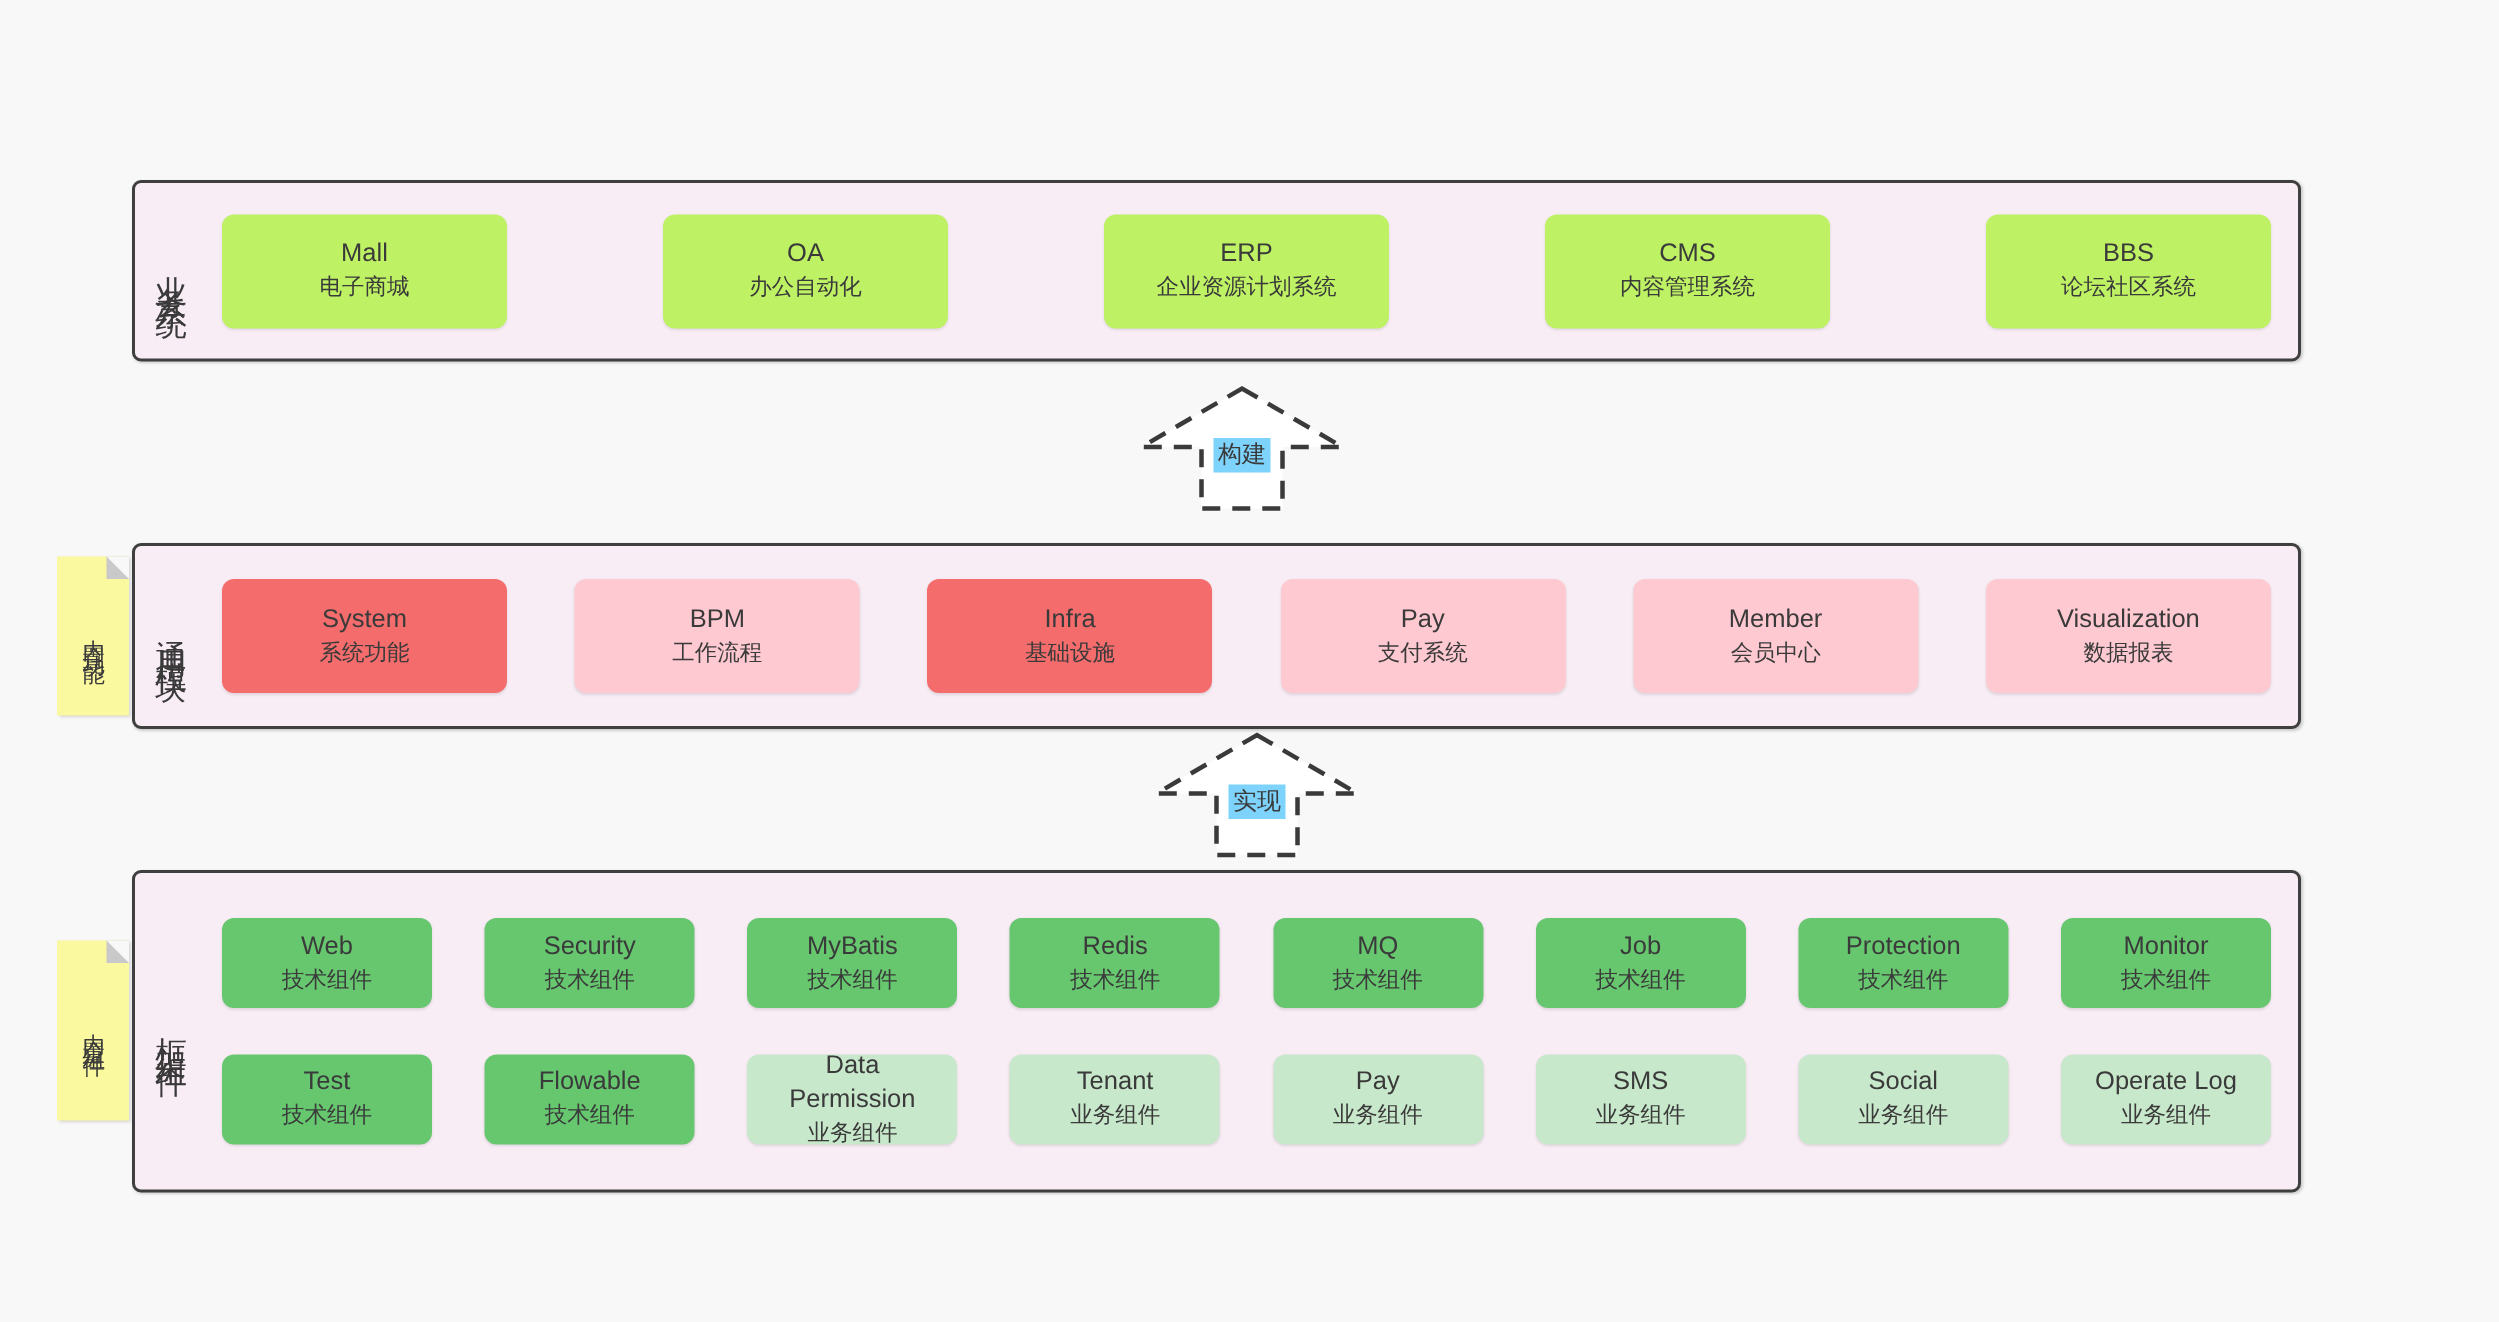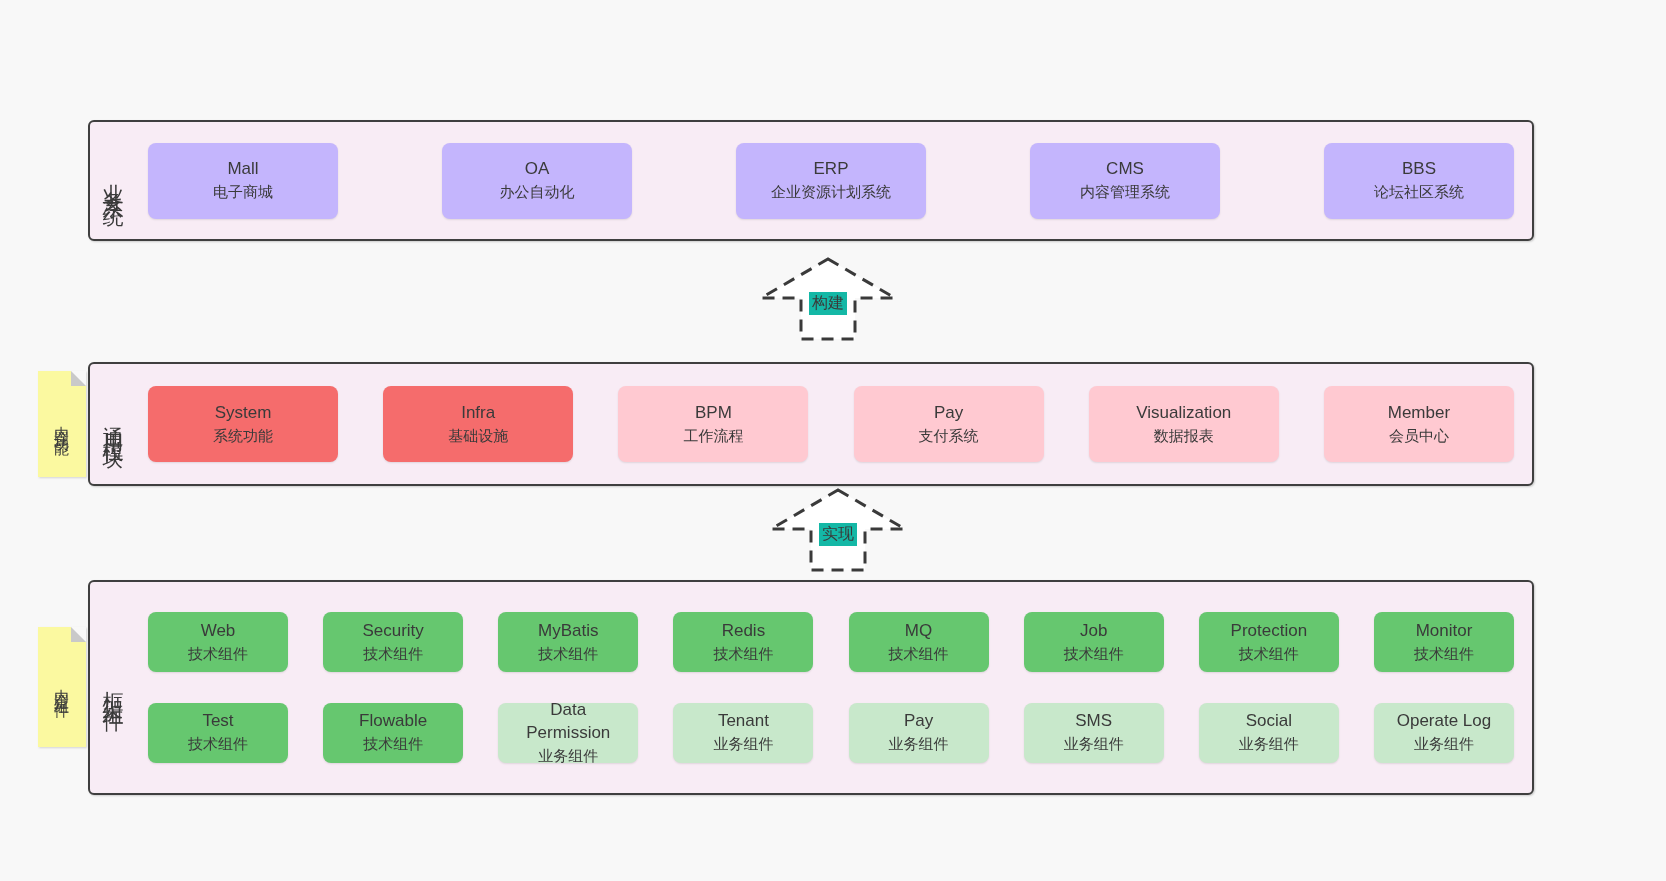--- a/index.html
+++ b/index.html
@@ -35,21 +35,21 @@
   .box {
     display:flex; flex-direction:column; align-items:center; justify-content:center;
     border-radius:8px; color:#3a3a3a; text-align:center;
     box-shadow:0 1px 2px rgba(0,0,0,0.10);
   }
   .box-lg { width:190px; height:76px; }
   .box-sm { width:140px; height:60px; }
   .box .t1 { font-size:17px; line-height:1.35; white-space:pre-line; }
   .box .t2 { font-size:15px; line-height:1.45; }
 
-  .blue       { background:#c4b5fd; }
+  .blue       { background:#bef264; }
   .red        { background:#f56c6c; }
   .pink       { background:#ffc9d1; }
   .green      { background:#66c76f; }
   .lightgreen { background:#c8e8cb; }
 
   .note {
     position:absolute; left:38px; width:48px;
     background:#fbf9a0; box-shadow:1px 1px 2px rgba(0,0,0,0.15);
     display:flex; align-items:center; justify-content:center;
   }
@@ -64,21 +64,21 @@
     border-style:solid; border-width:0 15px 15px 0;
     border-color:#f8f8f8 #f8f8f8 #c9c9c9 transparent;
   }
 
   .arrow { position:absolute; width:140px; height:86px; }
   .arrow-build     { left:758px; top:256px; }
   .arrow-implement { left:768px; top:487px; }
   .arrow svg { display:block; }
   .arrow-label {
     position:absolute; left:50%; top:36px; transform:translateX(-50%);
-    background:#14b8a6; padding:1px 3px; font-size:16px; color:#3a3a3a;
+    background:#7dd3fc; padding:1px 3px; font-size:16px; color:#3a3a3a;
     white-space:nowrap;
   }
 </style>
 </head>
 <body>
 
 <div class="canvas">
 
   <div class="layer layer-business">
     <div class="vlabel">业务系统</div>
@@ -118,39 +118,39 @@
     <span class="ntext">内置功能</span>
   </div>
 
   <div class="layer layer-modules">
     <div class="vlabel">通用模块</div>
     <div class="boxes">
       <div class="box box-lg red">
         <div class="t1">System</div>
         <div class="t2">系统功能</div>
       </div>
+      <div class="box box-lg pink">
+        <div class="t1">BPM</div>
+        <div class="t2">工作流程</div>
+      </div>
       <div class="box box-lg red">
         <div class="t1">Infra</div>
         <div class="t2">基础设施</div>
       </div>
       <div class="box box-lg pink">
-        <div class="t1">BPM</div>
-        <div class="t2">工作流程</div>
-      </div>
-      <div class="box box-lg pink">
         <div class="t1">Pay</div>
         <div class="t2">支付系统</div>
       </div>
       <div class="box box-lg pink">
+        <div class="t1">Member</div>
+        <div class="t2">会员中心</div>
+      </div>
+      <div class="box box-lg pink">
         <div class="t1">Visualization</div>
         <div class="t2">数据报表</div>
-      </div>
-      <div class="box box-lg pink">
-        <div class="t1">Member</div>
-        <div class="t2">会员中心</div>
       </div>
     </div>
   </div>
 
   <div class="arrow arrow-implement">
     <svg width="140" height="86" viewBox="0 0 140 86">
       <polygon points="70,3 137,42 97,42 97,83 43,83 43,42 3,42" fill="#ffffff" stroke="#3a3a3a" stroke-width="3" stroke-dasharray="12 8"></polygon>
     </svg>
     <span class="arrow-label">实现</span>
   </div>

